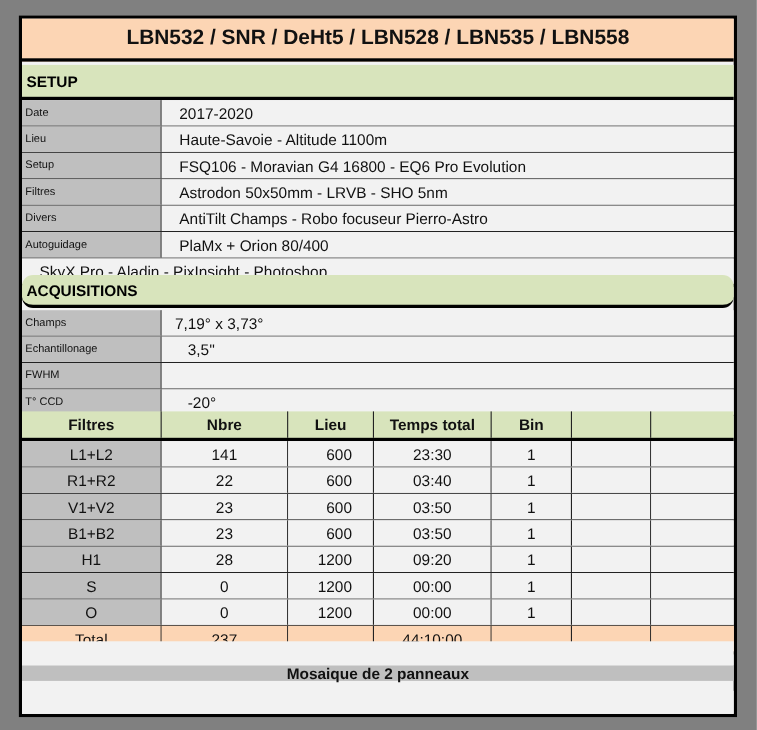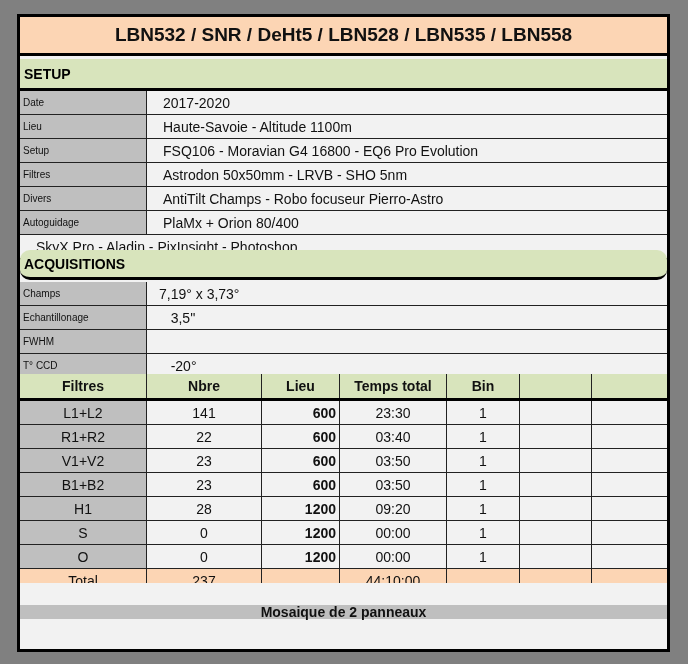--- a/index.html
+++ b/index.html
@@ -33,21 +33,21 @@
     font-size: 14px; color: #111;
   }
   .info .v { padding-left: 12px; }
   .grid { display: flex; height: 23px; border-bottom: 1px solid #222; }
   .grid .c {
     border-right: 1px solid #222; box-sizing: border-box;
     display: flex; align-items: center; justify-content: center;
     font-size: 14px; color: #111;
   }
   .grid .c:last-child { border-right: none; }
-  .grid .c.right { justify-content: flex-end; padding-right: 3px; font-weight: bold; }
+  .grid .c.right { justify-content: flex-end; padding-right: 19px; }
   .w1 { width: 127px; } .w2 { width: 115px; } .w3 { width: 78px; }
   .w4 { width: 107px; } .w5 { width: 73px; } .w6 { width: 72px; } .w7 { width: 75px; }
   .hdr { background: #d8e4bc; border-bottom: 3px solid #000; height: 24px; }
   .hdr .c { font-weight: bold; }
   .data .c { background: #f2f2f2; }
   .data .c.lab { background: #bfbfbf; }
   .total { background: #fcd5b4; border-bottom: 3px solid #000; }
   .total .c { background: #fcd5b4; }
   .band {
     display: flex; align-items: center; justify-content: center;

